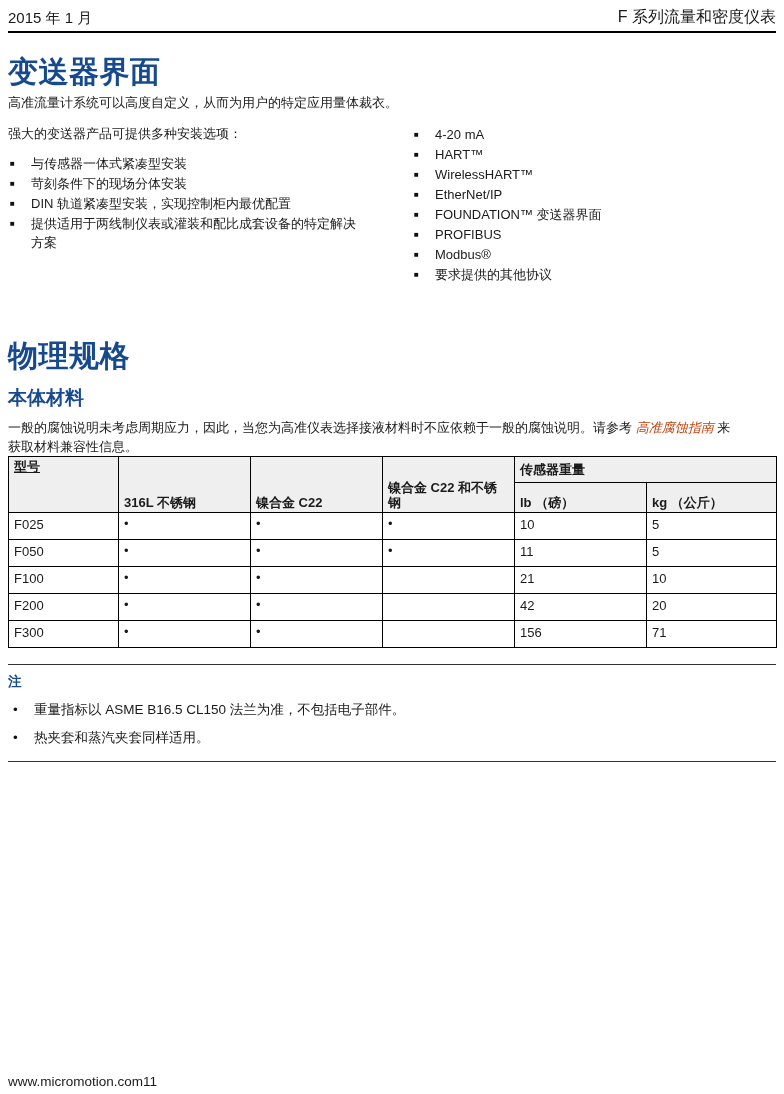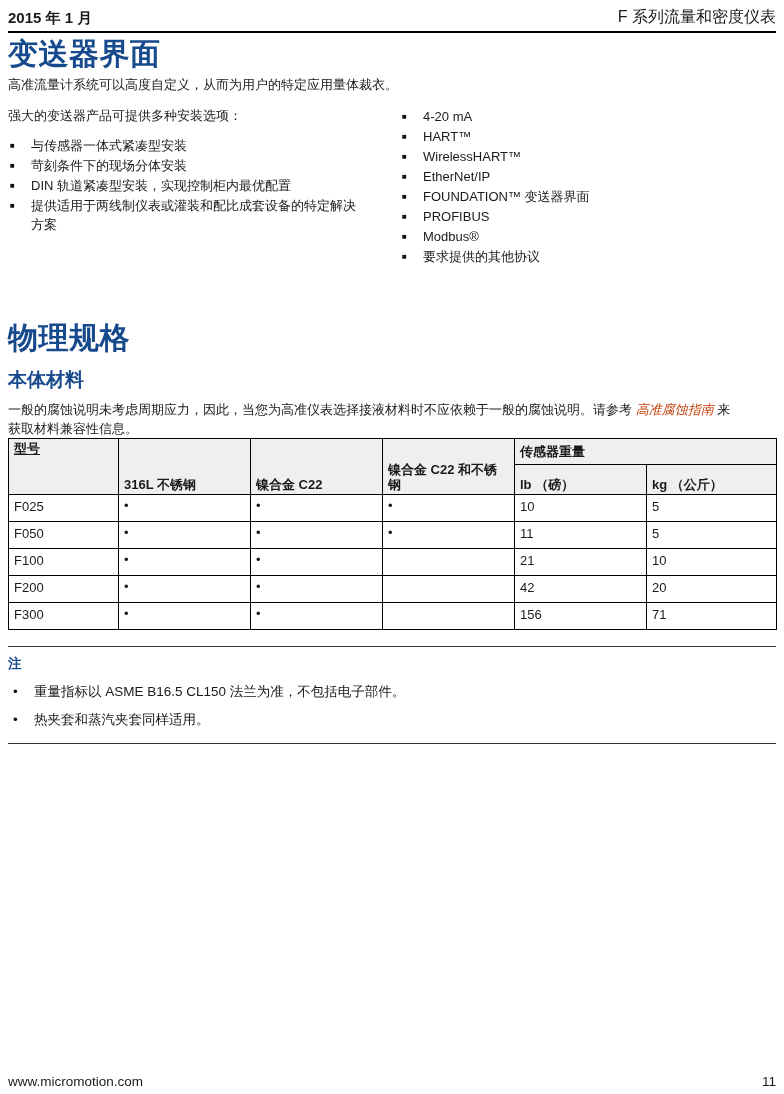--- a/index.html
+++ b/index.html
@@ -9,30 +9,30 @@
     background:#ffffff; font-family:"Liberation Sans", sans-serif;
     color:#1a1a1a; overflow:hidden;
   }
   .margins { margin:0 8px; }
 
   
   .doc-header {
     display:flex; justify-content:space-between; align-items:flex-end;
     padding:7px 0 3px; border-bottom:2px solid #000;
   }
-  .doc-header .hdr-date { font-size:15px; font-weight:bold;text-align:center; }
+  .doc-header .hdr-date { font-size:15px; font-weight:normal;text-align:center; }
   .doc-header .hdr-product { font-size:16px; font-weight:500; }
 
   h1.sec-title {
     color:#164A8C; font-size:30px; line-height:34px; font-weight:bold;
-    margin:4px 0 5px; letter-spacing:0.5px;
+    margin:22px 0 5px; letter-spacing:0.5px;
   }
   p.intro { font-size:13px; line-height:17px; margin:0; }
 
-  .columns { display:flex; margin-top:14px; }
+  .columns { display:flex; margin-top:14px;gap:12px; }
   .col-left  { flex:0 0 375px; }
   .col-right { flex:1; padding-left:17px; }
   p.lead { font-size:13px; line-height:17px; margin:0 0 12px; }
 
   ul.blist { list-style:none; margin:0; padding:0; }
   ul.blist li { display:flex; font-size:13px; line-height:19px; margin:0 0 1px; }
   .bullet-sq { flex:0 0 23px; font-size:8px; line-height:19px; padding-left:2px; color:#111; }
   .li-text { flex:1; }
   .col-left .li-text { max-width:336px; }
 
@@ -61,21 +61,21 @@
     margin-top:16px; border-top:1.5px solid #333; border-bottom:1.5px solid #333;
     padding:7px 0 4px;
   }
   .note-label { color:#164A8C; font-weight:bold; font-size:13.5px; margin:1px 0 10px; }
   ul.nlist { list-style:none; margin:0; padding:0; }
   ul.nlist li { display:flex; font-size:13.5px; line-height:17px; margin:0 0 11px; }
   .bullet-rd { flex:0 0 26px; padding-left:5px; font-size:13.5px; color:#111; }
 
   .doc-footer {
     position:absolute; left:8px; right:8px; bottom:5px;
-    display:flex; justify-content:space-between; align-items:flex-end;
+    display:flex; align-items:flex-end;
   }
   .doc-footer span { font-size:13.5px; }
 </style>
 </head>
 <body>
 
 <div class="page">
   <div class="margins">
 
     <div class="doc-header">

